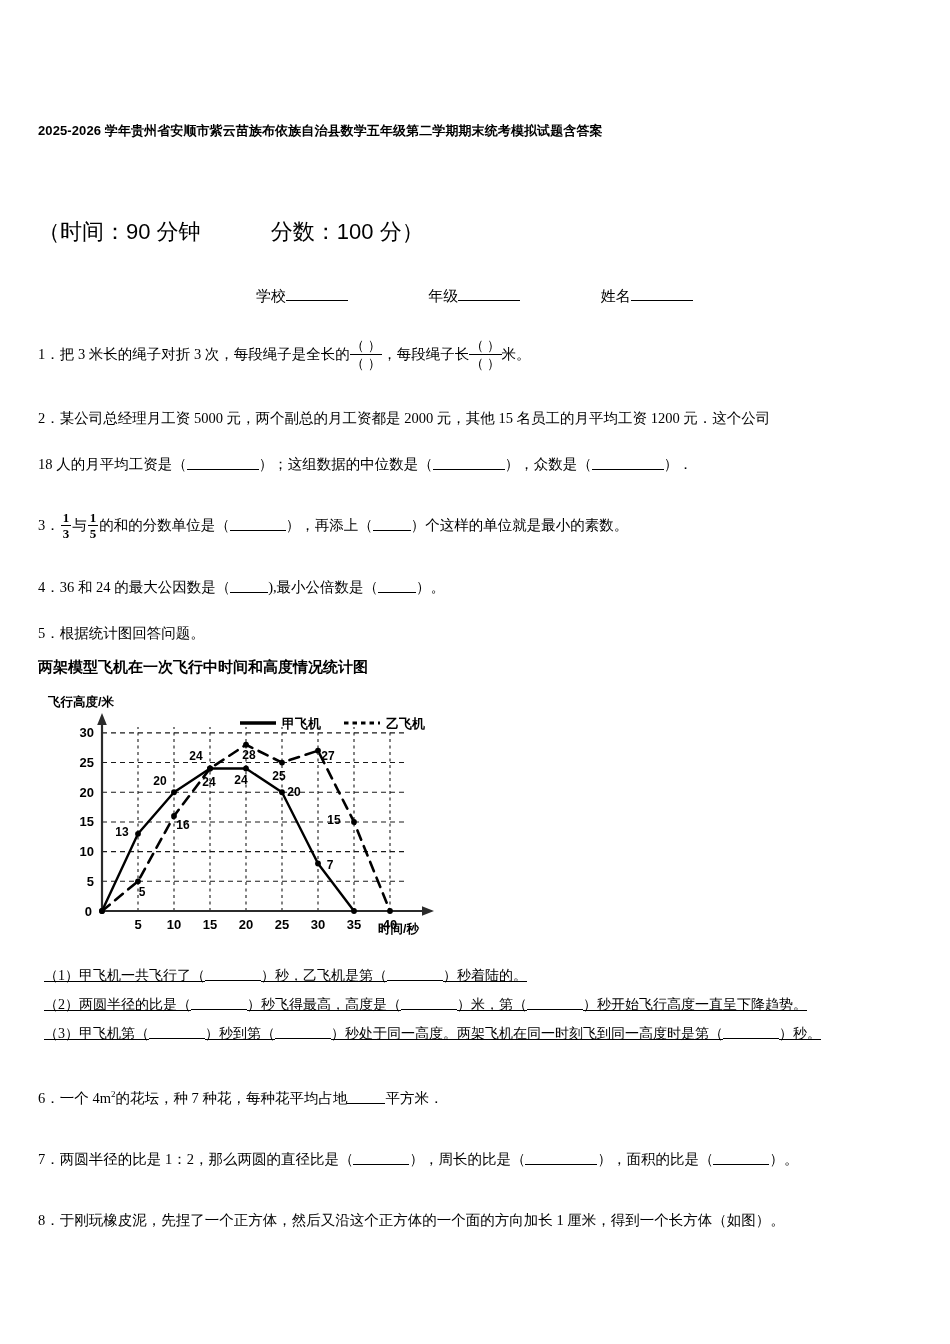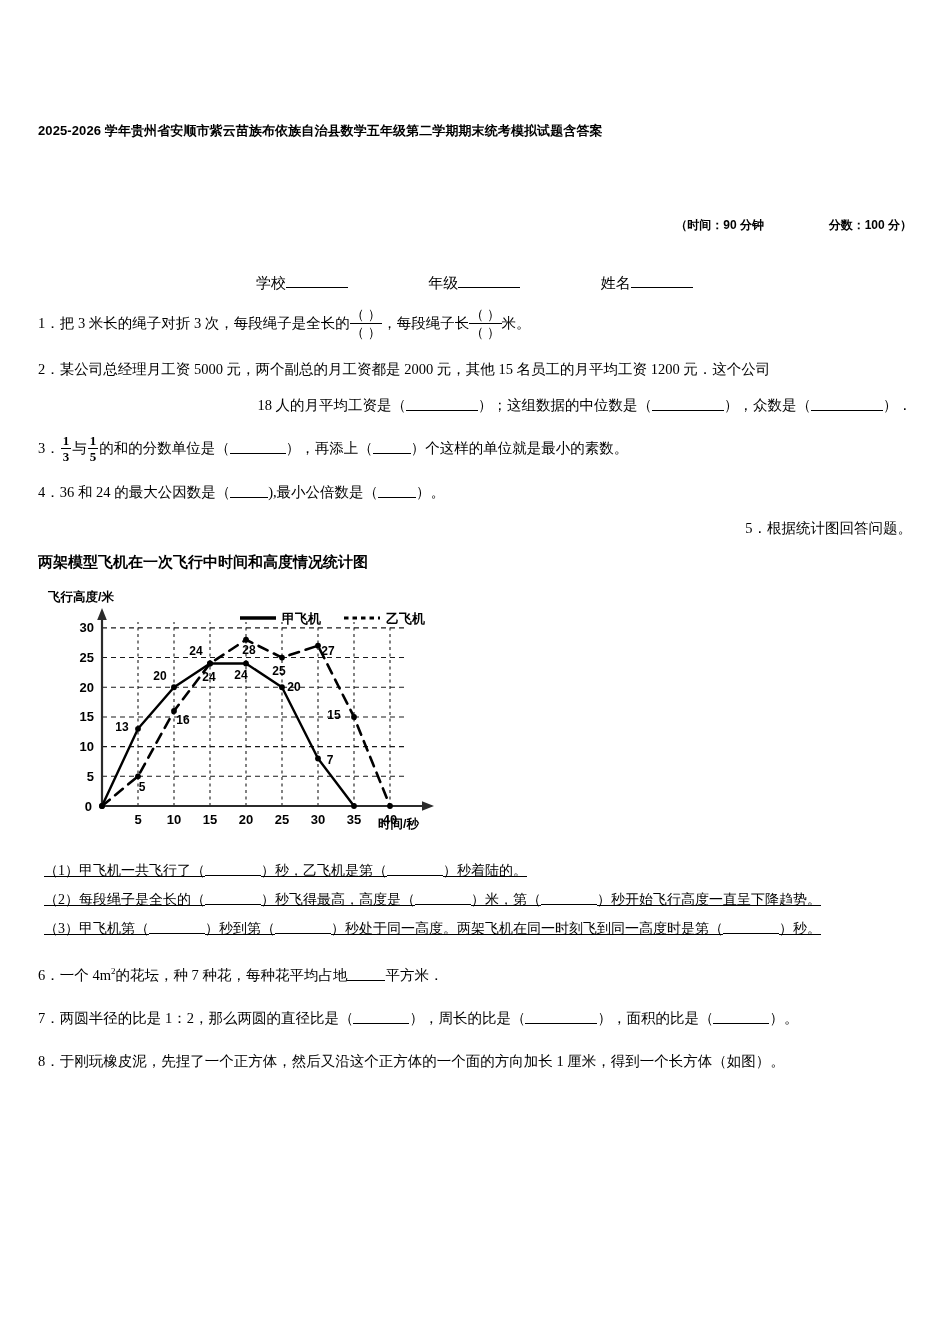--- a/index.html
+++ b/index.html
@@ -31,23 +31,23 @@
     font-weight: bold;
     line-height: 45px;
     text-align: justify;
     letter-spacing: 0.1px;
     font-family: "Liberation Sans", "DejaVu Sans", sans-serif;
   }
 
   
   .meta-line {
     margin-top: 64px;
-    text-align: right;
-    font-size: 12px;
-    font-weight: bold;
+    text-align: left;
+    font-size: 22px;
+    font-weight: normal;
     font-family: "Liberation Sans", "DejaVu Sans", sans-serif;
   }
   .meta-gap { display: inline-block; width: 58px; }
 
   .fields-line {
     margin-top: 38px;
     font-size: 15px;
     padding-left: 218px;
     font-family: "Liberation Sans", "DejaVu Sans", sans-serif;
   }
@@ -56,23 +56,23 @@
   .field-gap { display: inline-block; width: 72px; }
 
   
   .section-head {
     margin-top: 26px;
     font-size: 14.5px;
   }
   .q {
     font-size: 14.5px;
     line-height: 30px;
-    margin-top: 13px;
-  }
-  .q.tight { margin-top: 6px; text-align: right; }
+    margin-top: 31px;
+  }
+  .q.tight { margin-top: 16px; }
   .q-num { display: inline-block; }
 
   .blank-s { display: inline-block; width: 38px; border-bottom: 1.4px solid #000; height: 12px; vertical-align: -1px; }
   .blank-m { display: inline-block; width: 56px; border-bottom: 1.4px solid #000; height: 12px; vertical-align: -1px; }
   .blank-l { display: inline-block; width: 72px; border-bottom: 1.4px solid #000; height: 12px; vertical-align: -1px; }
 
   
   .pfrac {
     display: inline-block;
     vertical-align: -9px;
@@ -251,21 +251,21 @@
       <text id="c-xlabel" x="334" y="240" font-family="Liberation Sans, sans-serif" font-size="12.5" font-weight="bold" fill="#000">时间/秒</text>
       <text id="c-zero" x="48" y="223" font-family="Liberation Sans, sans-serif" font-size="13" font-weight="bold" fill="#000" text-anchor="end">0</text>
     </svg>
   </div>
 
   <div class="subq-wrap">
     <div class="subq">
       <span>（1）</span><span>甲飞机一共飞行了（</span><span class="blank-m"></span><span>）秒，乙飞机是第（</span><span class="blank-m"></span><span>）秒着陆的。</span>
     </div>
     <div class="subq">
-      <span>（2）</span><span>每段绳子是全长的（</span><span class="blank-m"></span><span>）秒飞得最高，高度是（</span><span class="blank-m"></span><span>）米，第（</span><span class="blank-m"></span><span>）秒开始飞行高度一直呈下降趋势。</span>
+      <span>（2）</span><span>两圆半径的比是（</span><span class="blank-m"></span><span>）秒飞得最高，高度是（</span><span class="blank-m"></span><span>）米，第（</span><span class="blank-m"></span><span>）秒开始飞行高度一直呈下降趋势。</span>
     </div>
     <div class="subq">
       <span>（3）</span><span>甲飞机第（</span><span class="blank-m"></span><span>）秒到第（</span><span class="blank-m"></span><span>）秒处于同一高度。两架飞机在同一时刻飞到同一高度时是第（</span><span class="blank-m"></span><span>）秒。</span>
     </div>
   </div>
 
   <div class="q">
     <span class="q-num">6．</span><span>一个 4m</span><sup class="sq">2</sup><span>的花坛，种 7 种花，每种花平均占地</span><span class="blank-s"></span><span>平方米．</span>
   </div>
 

